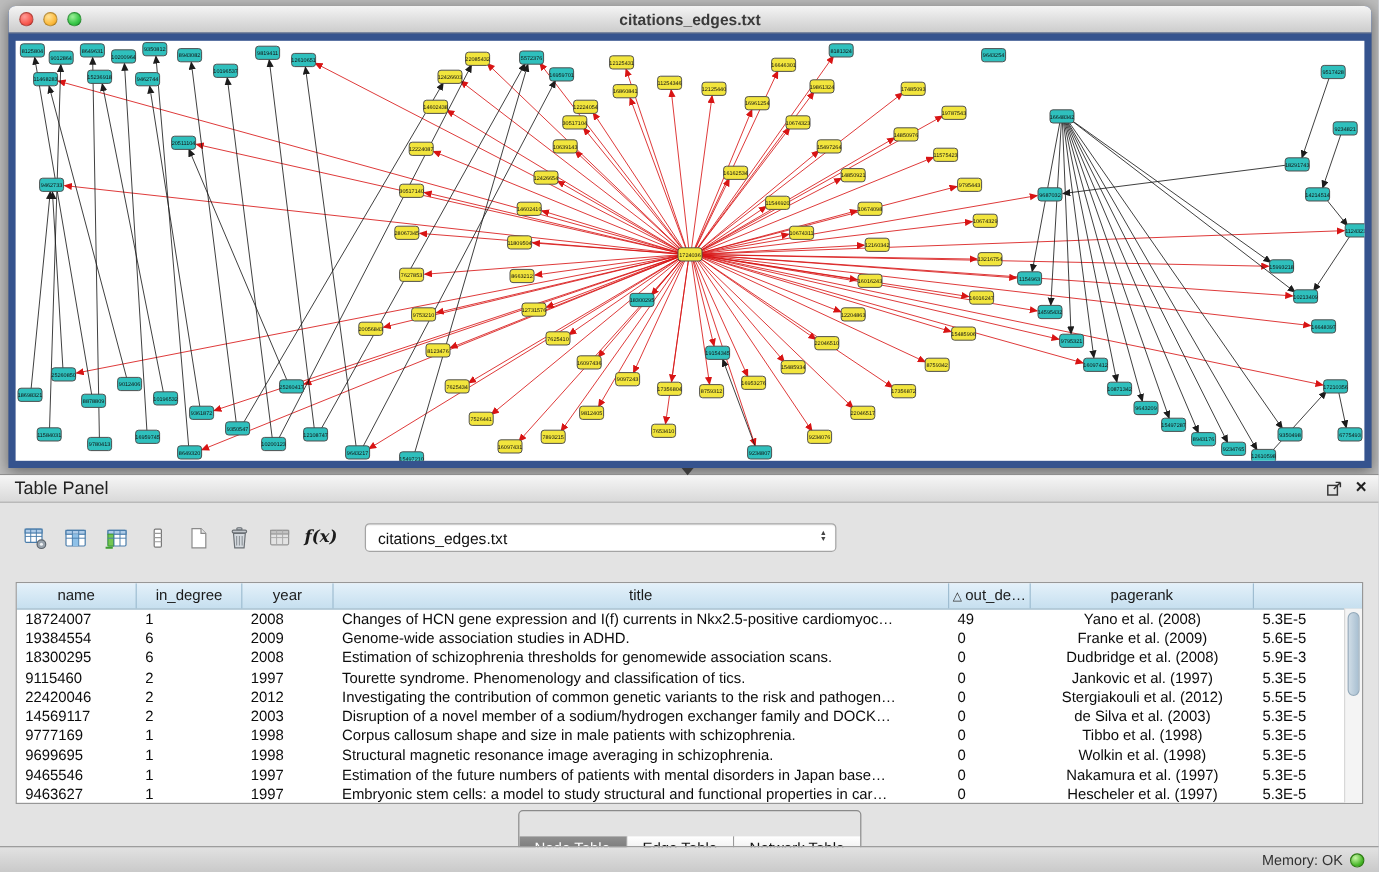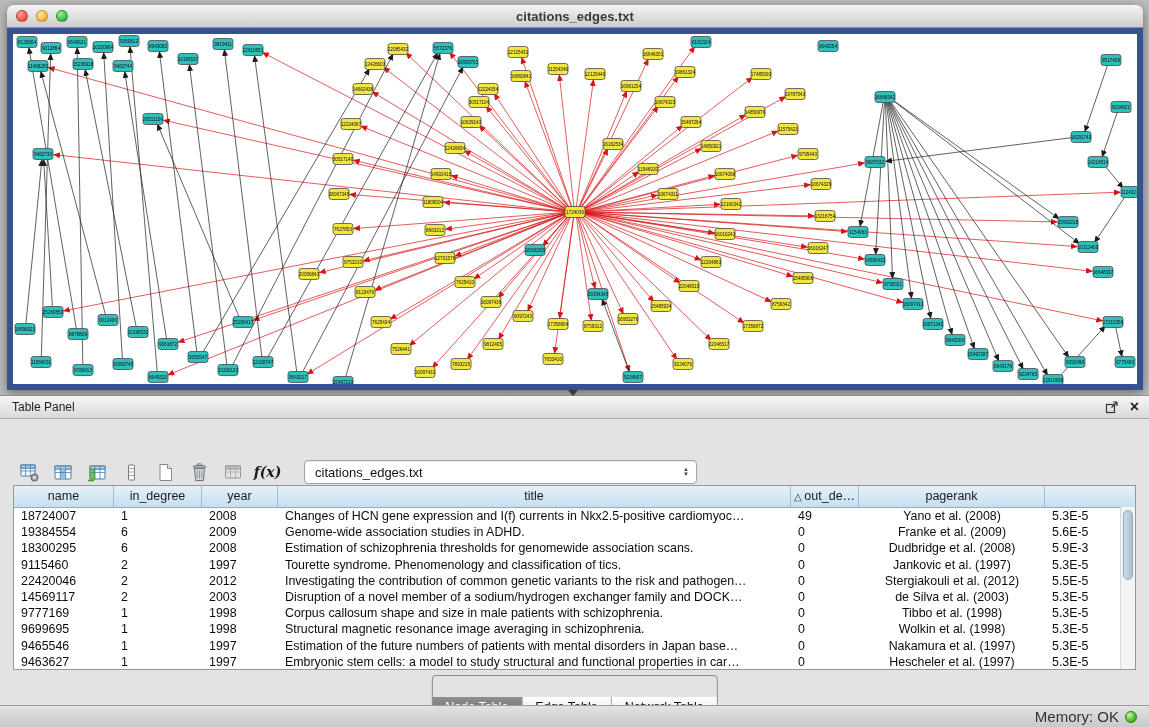--- a/index.html
+++ b/index.html
@@ -19,28 +19,28 @@
   .light.yellow{background:radial-gradient(circle at 35% 30%, #ffe39a, #fdbc40 60%, #e09a1e);}
   .light.green{background:radial-gradient(circle at 35% 30%, #9ef09a, #38c748 60%, #1f9a30);}
   .graph-frame{position:absolute;left:0;top:23px;right:0;bottom:0;padding:6px;box-sizing:border-box;}
   .graph-canvas{width:100%;height:100%;background:#ffffff;display:block;}
 
   
   .table-panel{position:absolute;left:0;top:395px;width:1149px;height:310px;
     background:#e3e3e3;border-top:1px solid #8e8e8e;box-sizing:border-box;}
   .tp-titlebar{position:relative;height:22px;background:linear-gradient(#f6f6f6,#d9d9d9);
     border-bottom:1px solid #aeaeae;display:flex;align-items:center;}
-  .tp-title{font-size:12px;color:#222;padding-left:12px;}
+  .tp-title{font-size:15px;color:#222;padding-left:12px;}
   .tp-controls{position:absolute;right:10px;top:0;height:22px;display:flex;align-items:center;gap:10px;}
   .tp-float{width:16px;height:16px;display:flex;align-items:center;justify-content:center;}
   .tp-close{font-size:16px;font-weight:bold;color:#222;line-height:16px;cursor:default;}
   .split-grip{position:absolute;left:568px;top:-6px;width:0;height:0;
     border-left:5px solid transparent;border-right:5px solid transparent;border-top:6px solid #3a3a3a;}
 
-  .tp-toolbar{position:absolute;left:16px;top:60px;height:32px;display:flex;align-items:center;gap:7px;}
+  .tp-toolbar{position:absolute;left:16px;top:36px;height:32px;display:flex;align-items:center;gap:7px;}
   .icon-btn{width:27px;height:27px;display:flex;align-items:center;justify-content:center;border-radius:4px;}
   .fx-label{font-family:"DejaVu Serif",serif;font-style:italic;font-weight:bold;font-size:14px;color:#1c1c1c;}
   .net-select{margin-left:16px;width:393px;height:24px;background:#ffffff;border:1px solid #a4a4a4;
     border-radius:4px;display:flex;align-items:center;box-sizing:border-box;box-shadow:inset 0 1px 1px rgba(0,0,0,.08);}
   .net-select .sel-text{flex:1;font-size:13px;color:#111;padding-left:10px;white-space:nowrap;overflow:hidden;}
   .combo-arrows{display:flex;flex-direction:column;align-items:center;justify-content:center;
     padding:0 7px;line-height:5px;}
   .combo-arrows span{font-size:6px;color:#444;display:block;height:5px;}
 
   .tp-table{position:absolute;left:13px;right:13px;top:89px;height:185px;background:#ffffff;
@@ -61,21 +61,21 @@
     border:1px solid #8a8a8a;border-radius:4px;overflow:hidden;box-shadow:0 1px 0 rgba(255,255,255,.7);}
   .tab{padding:2px 13px;font-size:12.5px;line-height:16px;color:#111;
     background:linear-gradient(#ffffff,#e4e4e4);border-right:1px solid #9b9b9b;white-space:nowrap;margin-top:21px;}
   .tab:last-child{border-right:none;}
   .tab.sel{background:linear-gradient(#909090,#676767);color:#ffffff;}
 
   
   .statusbar{position:absolute;left:0;bottom:0;width:1149px;height:22px;
     background:linear-gradient(#e2e2e2,#c9c9c9);border-top:1px solid #9d9d9d;box-sizing:border-box;
     display:flex;align-items:center;justify-content:flex-end;gap:6px;padding-right:12px;}
-  .mem-label{font-size:15px;color:#333;}
+  .mem-label{font-size:12px;color:#333;}
   .mem-dot{width:12px;height:12px;border-radius:50%;
     background:radial-gradient(circle at 35% 30%, #c8f7a6, #46b627 65%, #2f8f18);
     border:1px solid #2e7d14;box-sizing:border-box;}
 </style>
 </head>
 <body>
 
 <div class="app">
 
   <div class="graph-window">

